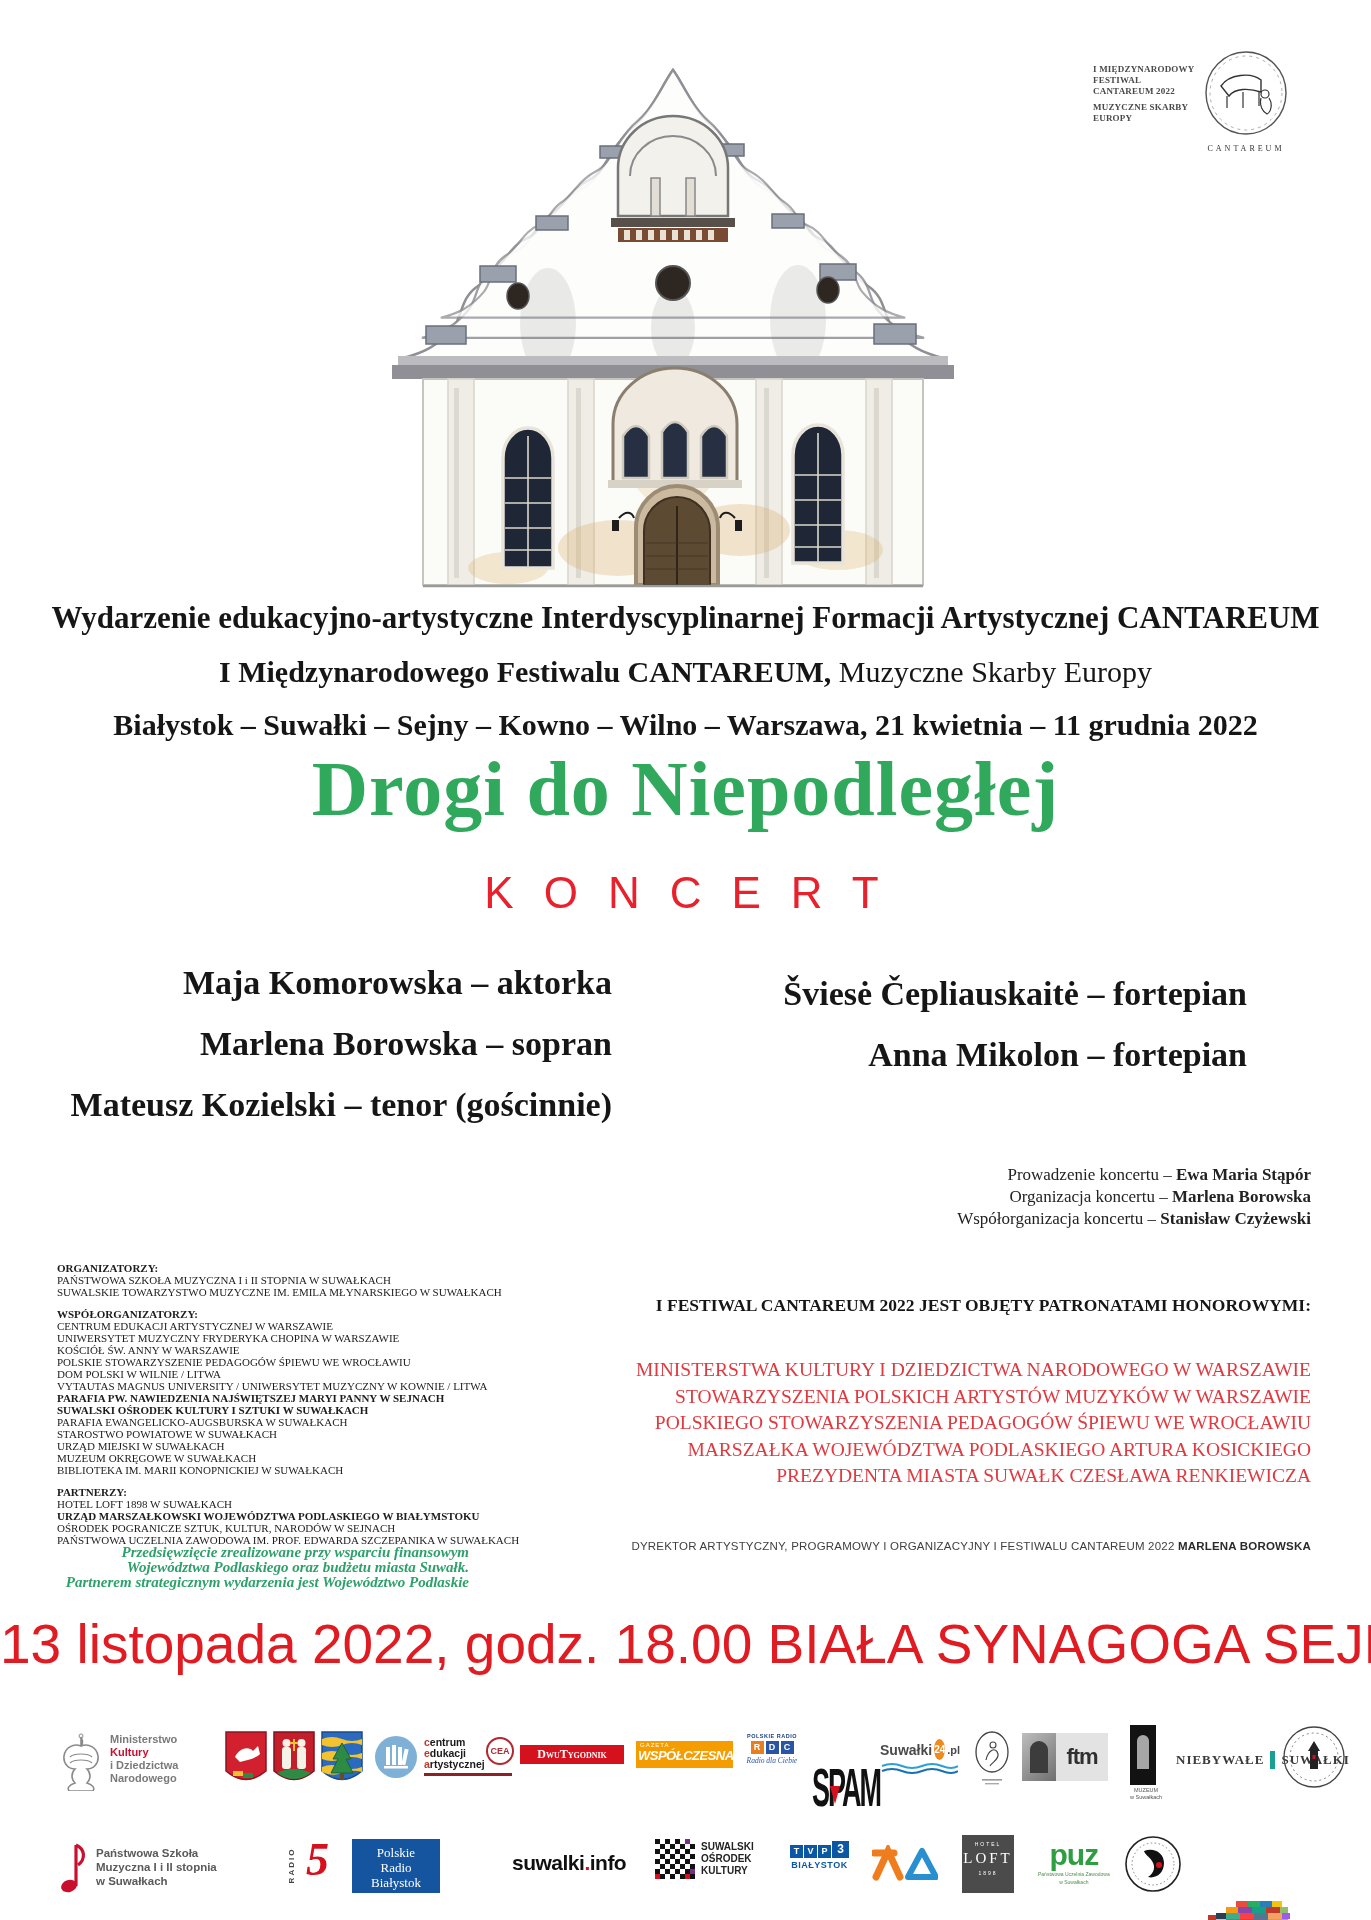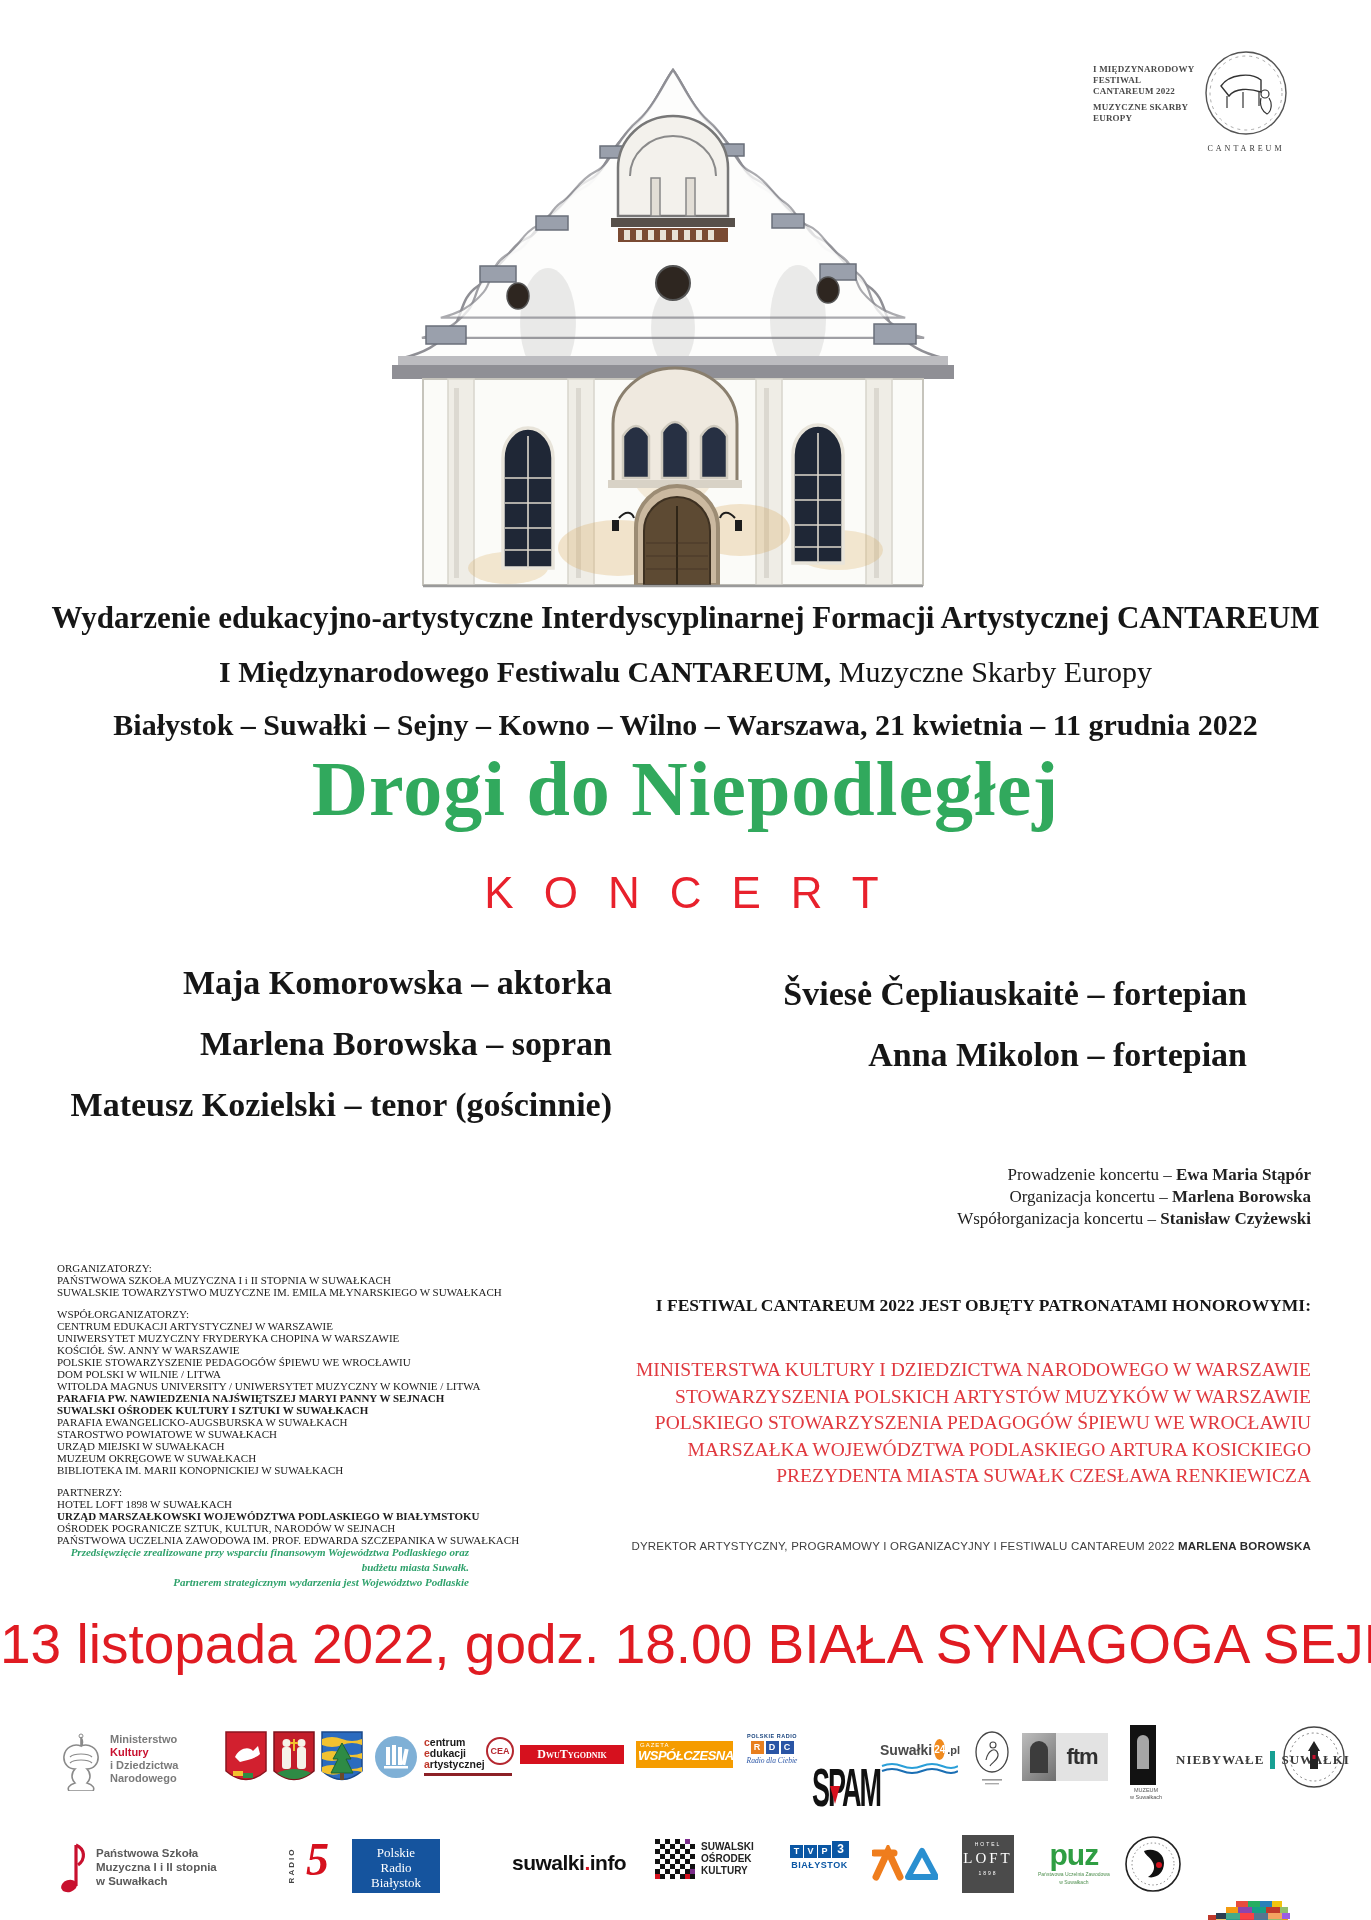--- a/index.html
+++ b/index.html
@@ -32,26 +32,26 @@
   .perf{position:absolute;text-align:right;font-weight:bold;font-size:34px;line-height:61px;white-space:nowrap;}
   .perf-left{top:952px;right:759px;}
   .perf-right{top:963px;right:124px;}
 
   
   .credits{position:absolute;top:1164px;right:60px;text-align:right;font-size:17px;line-height:22px;color:#222;white-space:nowrap;}
   .credit-name{font-weight:bold;}
 
   
   .orgs{position:absolute;left:57px;top:1262px;width:575px;font-size:11px;line-height:12px;color:#1c1c1c;}
-  .org-title{font-weight:normal;}
+  .org-title{font-weight:bold;}
   .org-gap{height:10px;}
   .orgs .b{font-weight:bold;}
 
   .note{position:absolute;left:57px;top:1545px;width:412px;text-align:right;
-        font-style:italic;font-weight:bold;font-size:11px;line-height:15px;color:#2ea16b;}
+        font-style:italic;font-weight:bold;font-size:15px;line-height:15px;color:#2ea16b;}
 
   
   .patron-header{position:absolute;right:60px;top:1295px;font-weight:bold;font-size:17.5px;
                  text-align:right;white-space:nowrap;}
   .patron-lines{position:absolute;right:60px;top:1357px;text-align:right;font-size:19.5px;
                 line-height:26.6px;color:#e0393f;white-space:nowrap;}
   .director{position:absolute;right:60px;top:1540px;font-family:"Liberation Sans",sans-serif;
             font-size:11.5px;color:#3f3f3f;letter-spacing:.2px;white-space:nowrap;}
   .director .dir-name{font-weight:bold;color:#2b2b2b;}
 
@@ -305,21 +305,21 @@
         <div>SUWALSKIE TOWARZYSTWO MUZYCZNE IM. EMILA MŁYNARSKIEGO W SUWAŁKACH</div>
       </div>
     <div class="org-gap"></div>
     <div class="org-title">WSPÓŁORGANIZATORZY:</div>
     <div>
         <div>CENTRUM EDUKACJI ARTYSTYCZNEJ W WARSZAWIE</div>
         <div>UNIWERSYTET MUZYCZNY FRYDERYKA CHOPINA W WARSZAWIE</div>
         <div>KOŚCIÓŁ ŚW. ANNY W WARSZAWIE</div>
         <div>POLSKIE STOWARZYSZENIE PEDAGOGÓW ŚPIEWU WE WROCŁAWIU</div>
         <div>DOM POLSKI W WILNIE / LITWA</div>
-        <div>WITOLDA MAGNUS UNIVERSITY / UNIWERSYTET MUZYCZNY W KOWNIE / LITWA</div>
+        <div>VYTAUTAS MAGNUS UNIVERSITY / UNIWERSYTET MUZYCZNY W KOWNIE / LITWA</div>
         <div class="b">PARAFIA PW. NAWIEDZENIA NAJŚWIĘTSZEJ MARYI PANNY W SEJNACH</div>
         <div class="b">SUWALSKI OŚRODEK KULTURY I SZTUKI W SUWAŁKACH</div>
         <div>PARAFIA EWANGELICKO-AUGSBURSKA W SUWAŁKACH</div>
         <div>STAROSTWO POWIATOWE W SUWAŁKACH</div>
         <div>URZĄD MIEJSKI W SUWAŁKACH</div>
         <div>MUZEUM OKRĘGOWE W SUWAŁKACH</div>
         <div>BIBLIOTEKA IM. MARII KONOPNICKIEJ W SUWAŁKACH</div>
       </div>
     <div class="org-gap"></div>
     <div class="org-title">PARTNERZY:</div>

